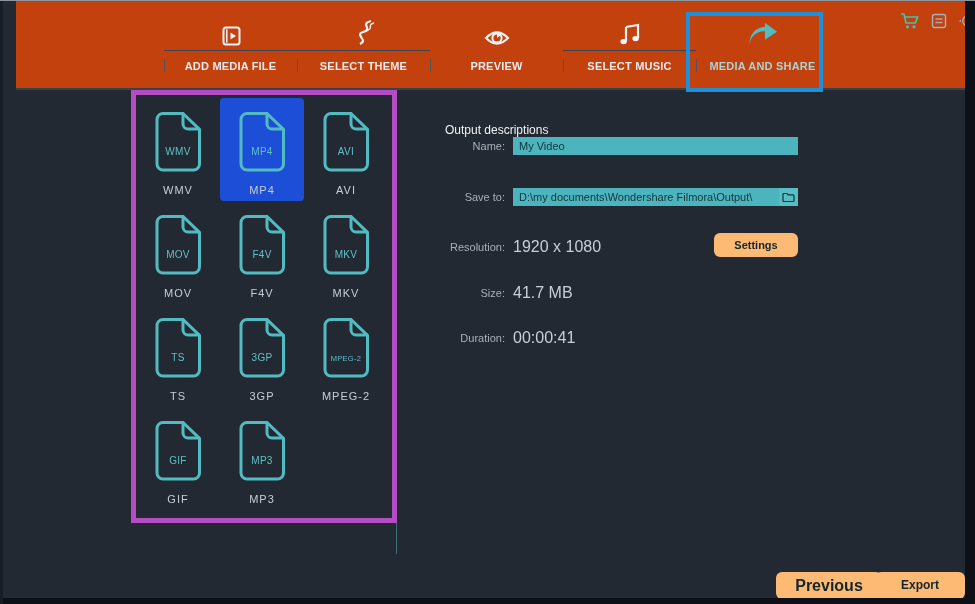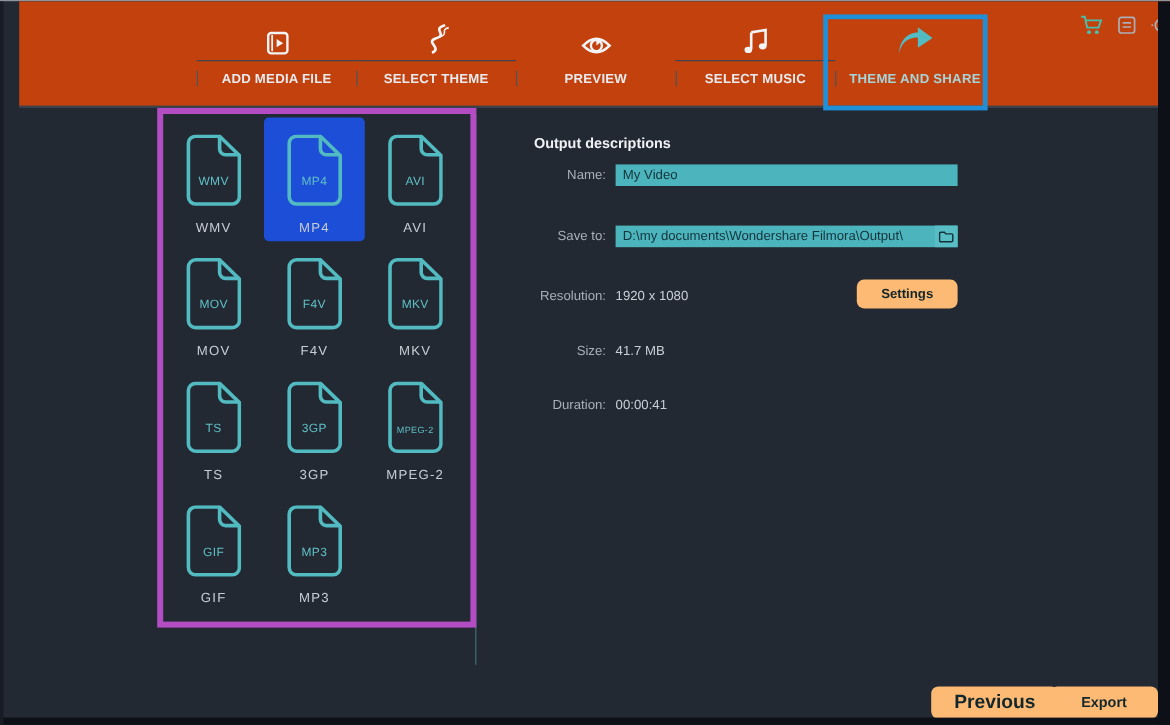--- a/index.html
+++ b/index.html
@@ -65,29 +65,29 @@
     margin-top:12px; font-size:11px; color:#c8cdd5; letter-spacing:1px;
   }
 
   .v-divider {
     position:absolute; left:396px; top:95px; width:1px; height:458px;
     background:#3f6f76;
   }
 
   
   .panel-title {
-    position:absolute; left:445px; top:111px;
-    font-size:12px; font-weight:bold; color:#f0f2f5;
+    position:absolute; left:445px; top:122px;
+    font-size:12px; font-weight:normal; color:#f0f2f5;
   }
   .row-label {
     position:absolute; left:430px; width:75px; text-align:right;
     font-size:11px; color:#a9afb8; line-height:18px;
   }
   .row-value {
-    position:absolute; left:513px; font-size:11px; color:#c9ced6; line-height:18px;
+    position:absolute; left:513px; font-size:16px; color:#c9ced6; line-height:18px;
   }
   .field {
     position:absolute; left:513px; width:285px; height:18px;
     background:#4cb4bc; border:none; outline:none;
     font-family:"Liberation Sans", sans-serif;
     font-size:11px; color:#15333b; padding:0 6px; line-height:18px;
   }
   .folder-btn {
     position:absolute; left:779px; width:19px; height:18px;
     display:flex; align-items:center; justify-content:center;
@@ -157,21 +157,21 @@
       </div>
       <div class="tab-label">SELECT MUSIC</div>
     </div>
 
     <div class="tab active">
       <div class="icon-row">
         <svg width="32" height="26" viewBox="0 0 34 26">
           <path d="M19 9 C9 9 4 15 2.5 23 C2.5 13 9 4.5 19 4.5 L19 0 L32 9.5 L19 18 Z" fill="#52bcc2"></path>
         </svg>
       </div>
-      <div class="tab-label">THEME AND SHARE</div>
+      <div class="tab-label">MEDIA AND SHARE</div>
     </div>
 
   </div>
 
   <div class="win-icons">
     <div class="wicon">
       <svg width="20" height="18" viewBox="0 0 20 18">
         <path d="M1 2 H4 L6 11 H15.5 L17.5 5 H5.5" fill="none" stroke="#49bfae" stroke-width="1.6"></path>
         <circle cx="7.5" cy="14.8" r="1.6" fill="#49bfae"></circle>
         <circle cx="14" cy="14.8" r="1.6" fill="#49bfae"></circle>

